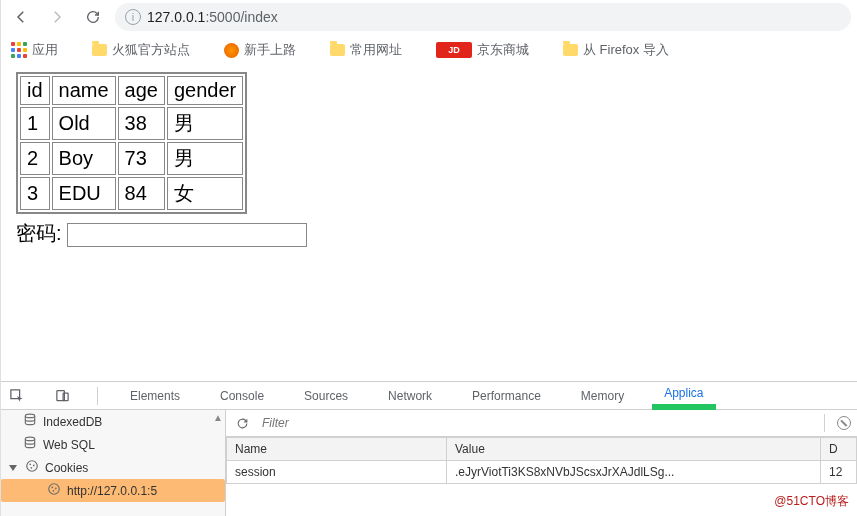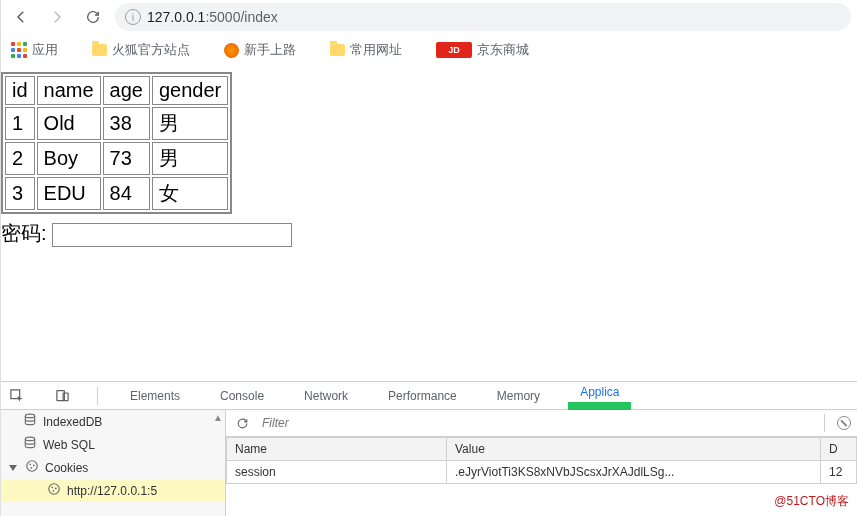--- a/index.html
+++ b/index.html
@@ -70,20 +70,21 @@
   .apps-icon span:nth-child(9){background:#ea4335;}
   .folder-icon{width:15px;height:12px;background:#ffd96a;border-radius:2px;position:relative;}
   .folder-icon::before{content:"";position:absolute;top:-3px;left:0;width:7px;height:3px;background:#ffd96a;border-radius:1px 1px 0 0;}
   .ff-icon{width:15px;height:15px;border-radius:50%;background:radial-gradient(circle at 50% 50%,#ff9500,#e66000);}
   .jd-icon{width:36px;height:16px;background:#e1251b;color:#fff;font-size:9px;font-weight:bold;display:flex;align-items:center;justify-content:center;border-radius:2px;}
   
   .page {
     padding: 6px 0;
     font-size: 20px;
     color:#000;
+    margin-left:15px;
   }
   table.data {
     border-collapse: separate;
     border-spacing: 2px;
     border: 2px solid #888;
   }
   table.data th, table.data td {
     border:1.5px solid #888;
     padding:2px 6px;
     text-align:left;
@@ -108,29 +109,29 @@
     border-bottom:1px solid #d0d0d0;
     gap:16px;
   }
   .dt-iconbtn {
     width:30px;height:28px;display:flex;align-items:center;justify-content:center;color:#5f6368;
   }
   .dt-sep{width:1px;height:18px;background:#d0d0d0;margin:0 4px;}
   .dt-tab {
     padding:0 12px; height:28px; display:flex;align-items:center; color:#5f6368; cursor:default;
   }
-  .dt-tab.active { color:#1a73e8; border-bottom:8px solid #22c55e; }
+  .dt-tab.active { color:#1a73e8; border-bottom:6px solid #22c55e; }
   .dt-body { display:flex; height:106px; }
   .dt-side {
     width:225px; border-right:1px solid #d0d0d0; overflow:hidden; position:relative;
     background:#f7f7f7;
   }
   .tree-item { display:flex; align-items:center; gap:6px; padding:3px 6px 3px 22px; color:#333; }
   .tree-item.child { padding-left:42px; }
-  .tree-item.sel { background:#fef9c3; border-radius:2px;padding-left:46px; }
+  .tree-item.sel { background:#fdba74; border-radius:2px;padding-left:46px; }
   .tri { display:inline-block; width:0;height:0;border-left:4px solid transparent;border-right:4px solid transparent;border-top:6px solid #666; margin-right:2px;}
   .db-icon{color:#6e6e6e;}
   .cookie-icon{color:#6e6e6e;}
   .side-scroll{position:absolute;top:2px;right:2px;color:#888;font-size:10px;}
   .dt-main { flex:1; display:flex; flex-direction:column; }
   .dt-toolbar {
     display:flex; align-items:center; height:27px; border-bottom:1px solid #d0d0d0;
     padding:0 6px; gap:8px;
   }
   .filter-input {
@@ -198,20 +199,24 @@
     <span class="ff-icon"></span>
     <span>新手上路</span>
   </div>
   <div class="bm-item">
     <span class="folder-icon"></span>
     <span>常用网址</span>
   </div>
   <div class="bm-item">
     <span class="jd-icon">JD</span>
     <span>京东商城</span>
+  </div>
+  <div class="bm-item">
+    <span class="folder-icon"></span>
+    <span>从 Firefox 导入</span>
   </div>
 </div>
 
 <div class="page">
   <table class="data">
     <tbody>
         <tr>
       <th>id</th>
       <th>name</th>
       <th>age</th>
@@ -253,20 +258,21 @@
     </div>
     <div class="dt-iconbtn">
       <svg width="15" height="15" viewBox="0 0 24 24">
           <rect x="3" y="4" width="12" height="16" rx="1" fill="none" stroke="#5f6368" stroke-width="2"></rect>
           <rect x="13" y="8" width="8" height="12" rx="1" fill="none" stroke="#5f6368" stroke-width="2"></rect>
         </svg>
     </div>
     <div class="dt-sep"></div>
     <div class="dt-tab">Elements</div>
     <div class="dt-tab">Console</div>
+    <div class="dt-tab">Sources</div>
     <div class="dt-tab">Network</div>
     <div class="dt-tab">Performance</div>
     <div class="dt-tab">Memory</div>
     <div class="dt-tab active">Applica</div>
   </div>
   <div class="dt-body">
     <div class="dt-side">
       <span class="side-scroll">▲</span>
       <div class="tree-item">
         <span class="db-icon">

